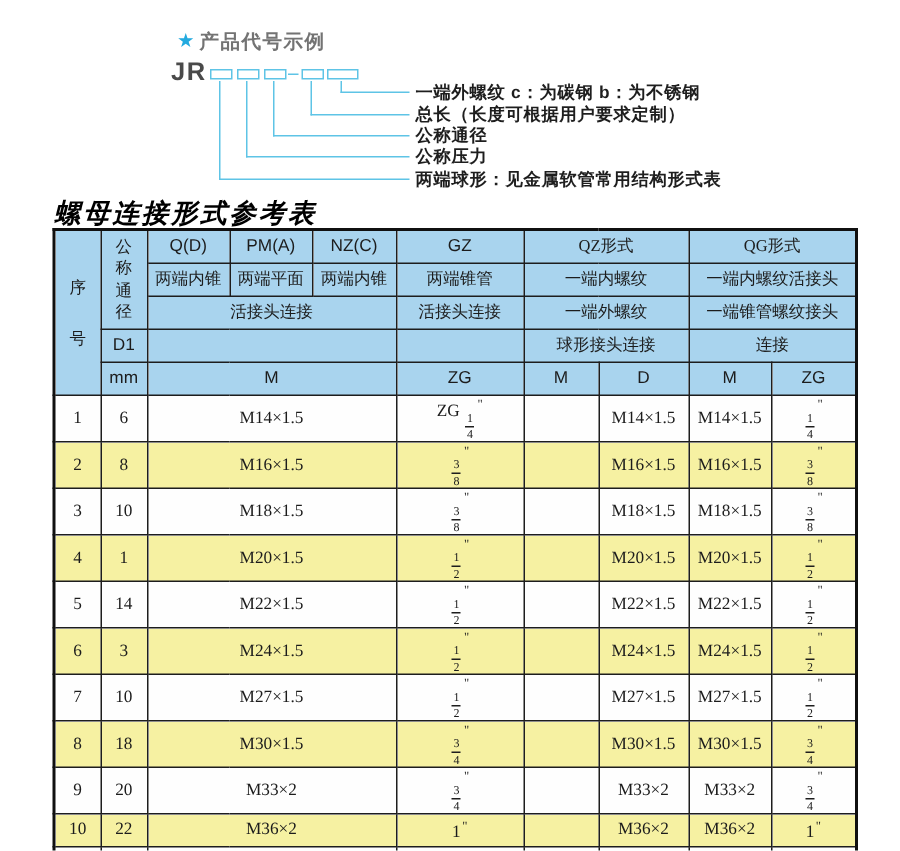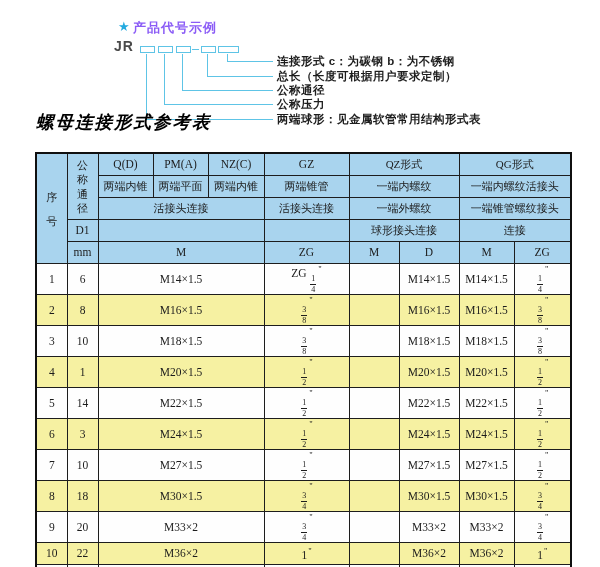--- a/index.html
+++ b/index.html
@@ -4,49 +4,49 @@
 <style>
   html,body{margin:0;padding:0;}
   body{
     width:600px;height:567px;background:#ffffff;position:relative;overflow:hidden;
     font-family:"Liberation Sans", sans-serif;
     --accent:#23aadf; --line:#5ec4e6; --header-bg:#a9d4ee; --row-alt:#f6f1a2; --ink:#1c1c1c;
   }
   .abs{position:absolute;}
   
   .star{left:118px;top:20px;font-size:13px;color:var(--accent);line-height:13px;}
-  .diag-title{left:133px;top:19px;font-size:13px;font-weight:bold;color:#8b5cf6;letter-spacing:1px;}
-  .jr{left:114px;top:38px;font-size:14px;font-weight:bold;color:#4a4a4a;letter-spacing:1px;}
+  .diag-title{left:133px;top:19px;font-size:13px;font-weight:bold;color:#737373;letter-spacing:1px;}
+  .jr{left:114px;top:38px;font-size:17px;font-weight:bold;color:#4a4a4a;letter-spacing:1px;}
   .code-box{top:46px;width:13px;height:5px;border:1.5px solid var(--line);background:#fff;}
   .b1{left:140px;} .b2{left:158px;} .b3{left:176px;} .b4{left:201px;} .b5{left:218px;width:19px;}
   .code-dash{left:192px;top:49px;width:7px;height:0;border-top:1.5px solid var(--line);}
   .leader{border-left:1.5px solid var(--line);border-bottom:1.5px solid var(--line);}
   .ld5{left:227px;top:54px;width:45px;height:7px;}
   .ld4{left:207px;top:54px;width:65px;height:22px;}
   .ld3{left:182px;top:54px;width:90px;height:36px;}
   .ld2{left:164px;top:54px;width:108px;height:50px;}
   .ld1{left:146px;top:54px;width:126px;height:65px;}
   .diag-label{left:277px;font-size:11.5px;font-weight:bold;color:#1e1e1e;white-space:nowrap;letter-spacing:0.5px;}
   .dl1{top:54px;} .dl2{top:69px;} .dl3{top:83px;} .dl4{top:97px;} .dl5{top:112px;}
   
-  .tbl-title{left:36px;top:110px;font-family:"Liberation Serif", serif;font-style:italic;font-weight:bold;
+  .tbl-title{left:36px;top:130px;font-family:"Liberation Serif", serif;font-style:italic;font-weight:bold;
     font-size:17.5px;color:#000;letter-spacing:2px;}
   
   table{left:35px;top:152px;position:absolute;border-collapse:collapse;table-layout:fixed;width:535px;
     font-family:"Liberation Serif", serif;color:var(--ink);}
   table{border:2px solid #101010;}
   th,td{border:1px solid #1d1d1d;text-align:center;vertical-align:middle;padding:0;overflow:hidden;}
   thead th{background:var(--header-bg);font-weight:normal;font-size:11px;height:21px;line-height:1.1;}
-  thead th.hm{font-family:Liberation Serif, serif;font-size:11.5px;}
+  thead th.hm{font-family:Liberation Sans, sans-serif;font-size:11.5px;}
   tbody td{font-size:11.5px;height:20.6px;background:#fefefe;}
   tbody tr.alt td{background:var(--row-alt);}
   td[data-name="seq-cell"]{background:#fefefe;}
   tr.alt td[data-name="seq-cell"]{background:var(--row-alt);}
   .vert{display:inline-block;width:13px;word-break:break-all;white-space:normal;font-size:11px;}
-  .vert.v2{line-height:24px;}
+  .vert.v2{line-height:34px;}
   .vert.v4{line-height:14.5px;}
   .frac{display:inline-flex;flex-direction:column;align-items:center;vertical-align:-4px;line-height:1;
     font-size:8px;margin:0 1px;}
   .frac .fn{border-bottom:1px solid #1d1d1d;padding:0 1px 1px;}
   .frac .fd{padding-top:1px;}
   .inch{font-size:8.5px;vertical-align:5px;margin-left:1px;}
   .whole{vertical-align:1px;}
 </style>
 </head>
 <body style="--accent: #23aadf; --line: #5ec4e6; --header-bg: #a9d4ee; --row-alt: #f6f1a2;">
@@ -62,21 +62,21 @@
   <div class="abs code-dash" data-name="code-dash"></div>
   <div class="abs code-box b4" data-name="code-box-4"></div>
   <div class="abs code-box b5" data-name="code-box-5"></div>
 
   <div class="abs leader ld1" data-name="leader-line-1"></div>
   <div class="abs leader ld2" data-name="leader-line-2"></div>
   <div class="abs leader ld3" data-name="leader-line-3"></div>
   <div class="abs leader ld4" data-name="leader-line-4"></div>
   <div class="abs leader ld5" data-name="leader-line-5"></div>
 
-  <span class="abs diag-label dl1" data-name="diagram-label-material">连接形式  c：为碳钢  b：为不锈钢</span>
+  <span class="abs diag-label dl1" data-name="diagram-label-material">一端外螺纹  c：为碳钢  b：为不锈钢</span>
   <span class="abs diag-label dl2" data-name="diagram-label-length">总长（长度可根据用户要求定制）</span>
   <span class="abs diag-label dl3" data-name="diagram-label-diameter">公称通径</span>
   <span class="abs diag-label dl4" data-name="diagram-label-pressure">公称压力</span>
   <span class="abs diag-label dl5" data-name="diagram-label-connection">两端球形：见金属软管常用结构形式表</span>
 </div>
 
 <div class="abs tbl-title" data-name="table-title">螺母连接形式参考表</div>
 
 <table data-name="nut-connection-table">
   <colgroup>

